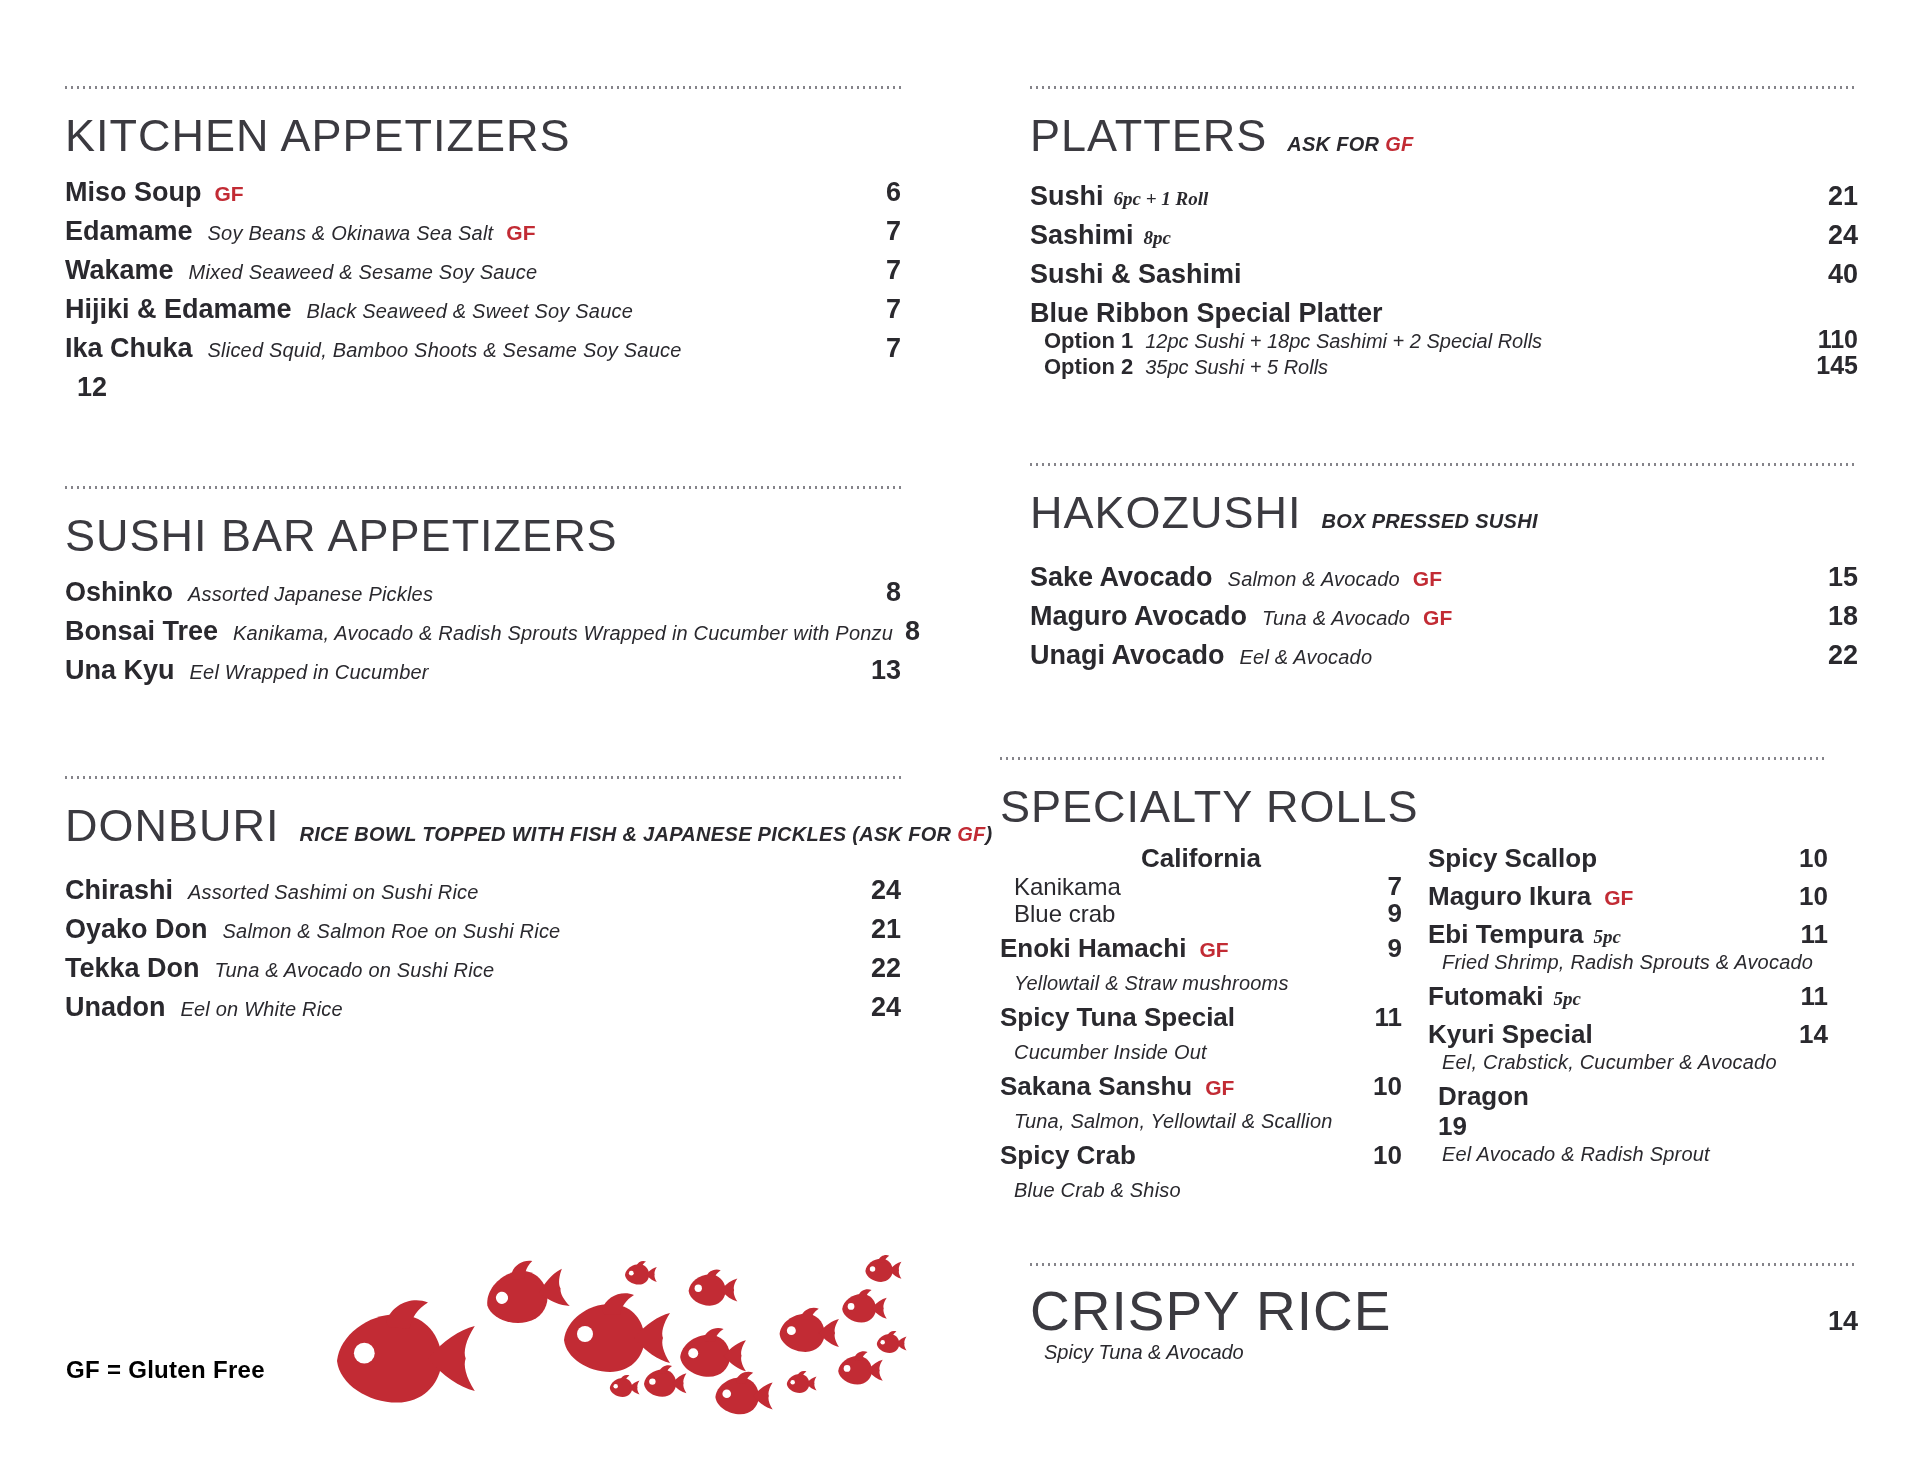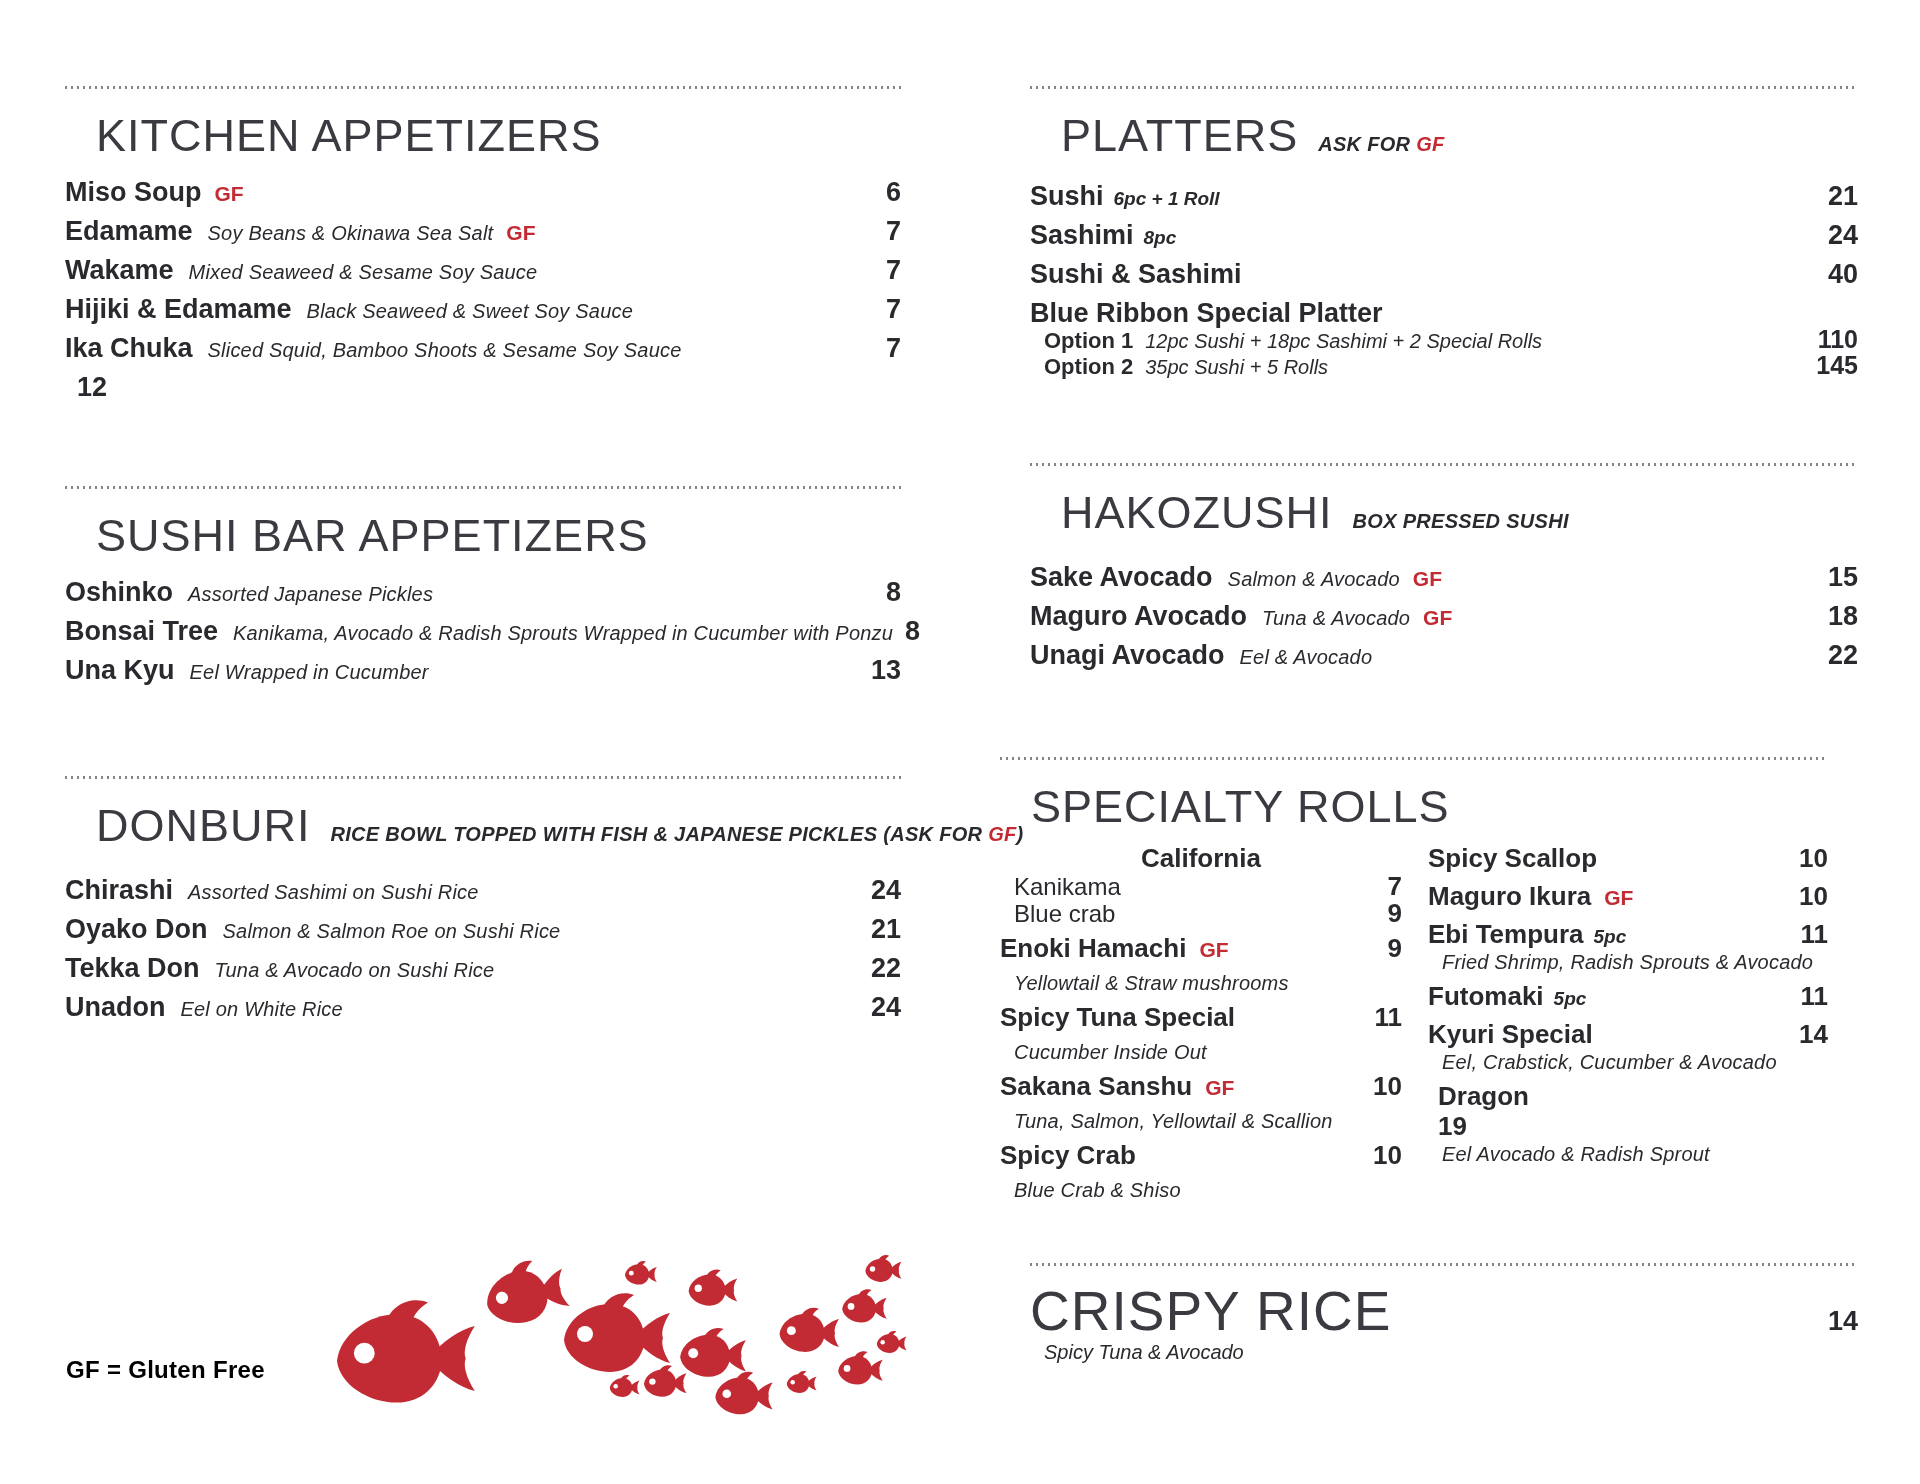--- a/index.html
+++ b/index.html
@@ -8,32 +8,32 @@
     font-family:"Liberation Sans",sans-serif;color:#2a292e;
   }
   .sec{position:absolute;}
   .dots{
     height:3px;width:100%;
     background-image:repeating-linear-gradient(90deg,#85848a 0,#85848a 1.6px,transparent 1.6px,transparent 6px);
     margin-bottom:22px;
   }
   .sec-title-row{display:flex;align-items:baseline;gap:20px;line-height:50px;margin:0;}
   .sec-title{
-    font-size:45px;font-weight:300;letter-spacing:1px;color:#3b3a40;line-height:50px;white-space:nowrap;margin-left:31px;
+    font-size:45px;font-weight:300;letter-spacing:1px;color:#3b3a40;line-height:50px;white-space:nowrap;
   }
   .sec-sub{font-size:20px;font-style:italic;font-weight:700;letter-spacing:.3px;color:#2a292e;white-space:nowrap;}
   .red{color:#c22b34;}
   .rows{margin-top:16px;}
   .rows.tight{margin-top:12px;}
   .row{display:flex;justify-content:space-between;align-items:baseline;margin-bottom:8px;}
   .row.p8{margin-bottom:8px;}
   .item-left{white-space:nowrap;}
   .iname{font-size:27px;font-weight:700;line-height:29px;}
   .idesc{font-size:20px;font-style:italic;margin-left:15px;letter-spacing:.2px;}
-  .isub{font-size:19px;font-style:italic;font-weight:700;margin-left:10px;}
+  .isub{font-size:19px;font-style:italic;font-weight:700;margin-left:10px;font-family:Liberation Serif, serif;}
   .gf{color:#c22b34;font-weight:700;font-size:21px;margin-left:13px;}
   .price{font-size:27px;font-weight:700;margin-left:12px;}
   
   .sp-name{font-size:27px;font-weight:700;line-height:30px;}
   .opt{display:flex;justify-content:space-between;align-items:baseline;line-height:23px;padding-left:14px;}
   .opt-label{font-size:22px;font-weight:700;}
   .opt-desc{font-size:20px;font-style:italic;font-weight:500;margin-left:12px;}
   .opt-price{font-size:25px;font-weight:700;line-height:23px;}
   
   .cols{display:flex;margin-top:11px;}

